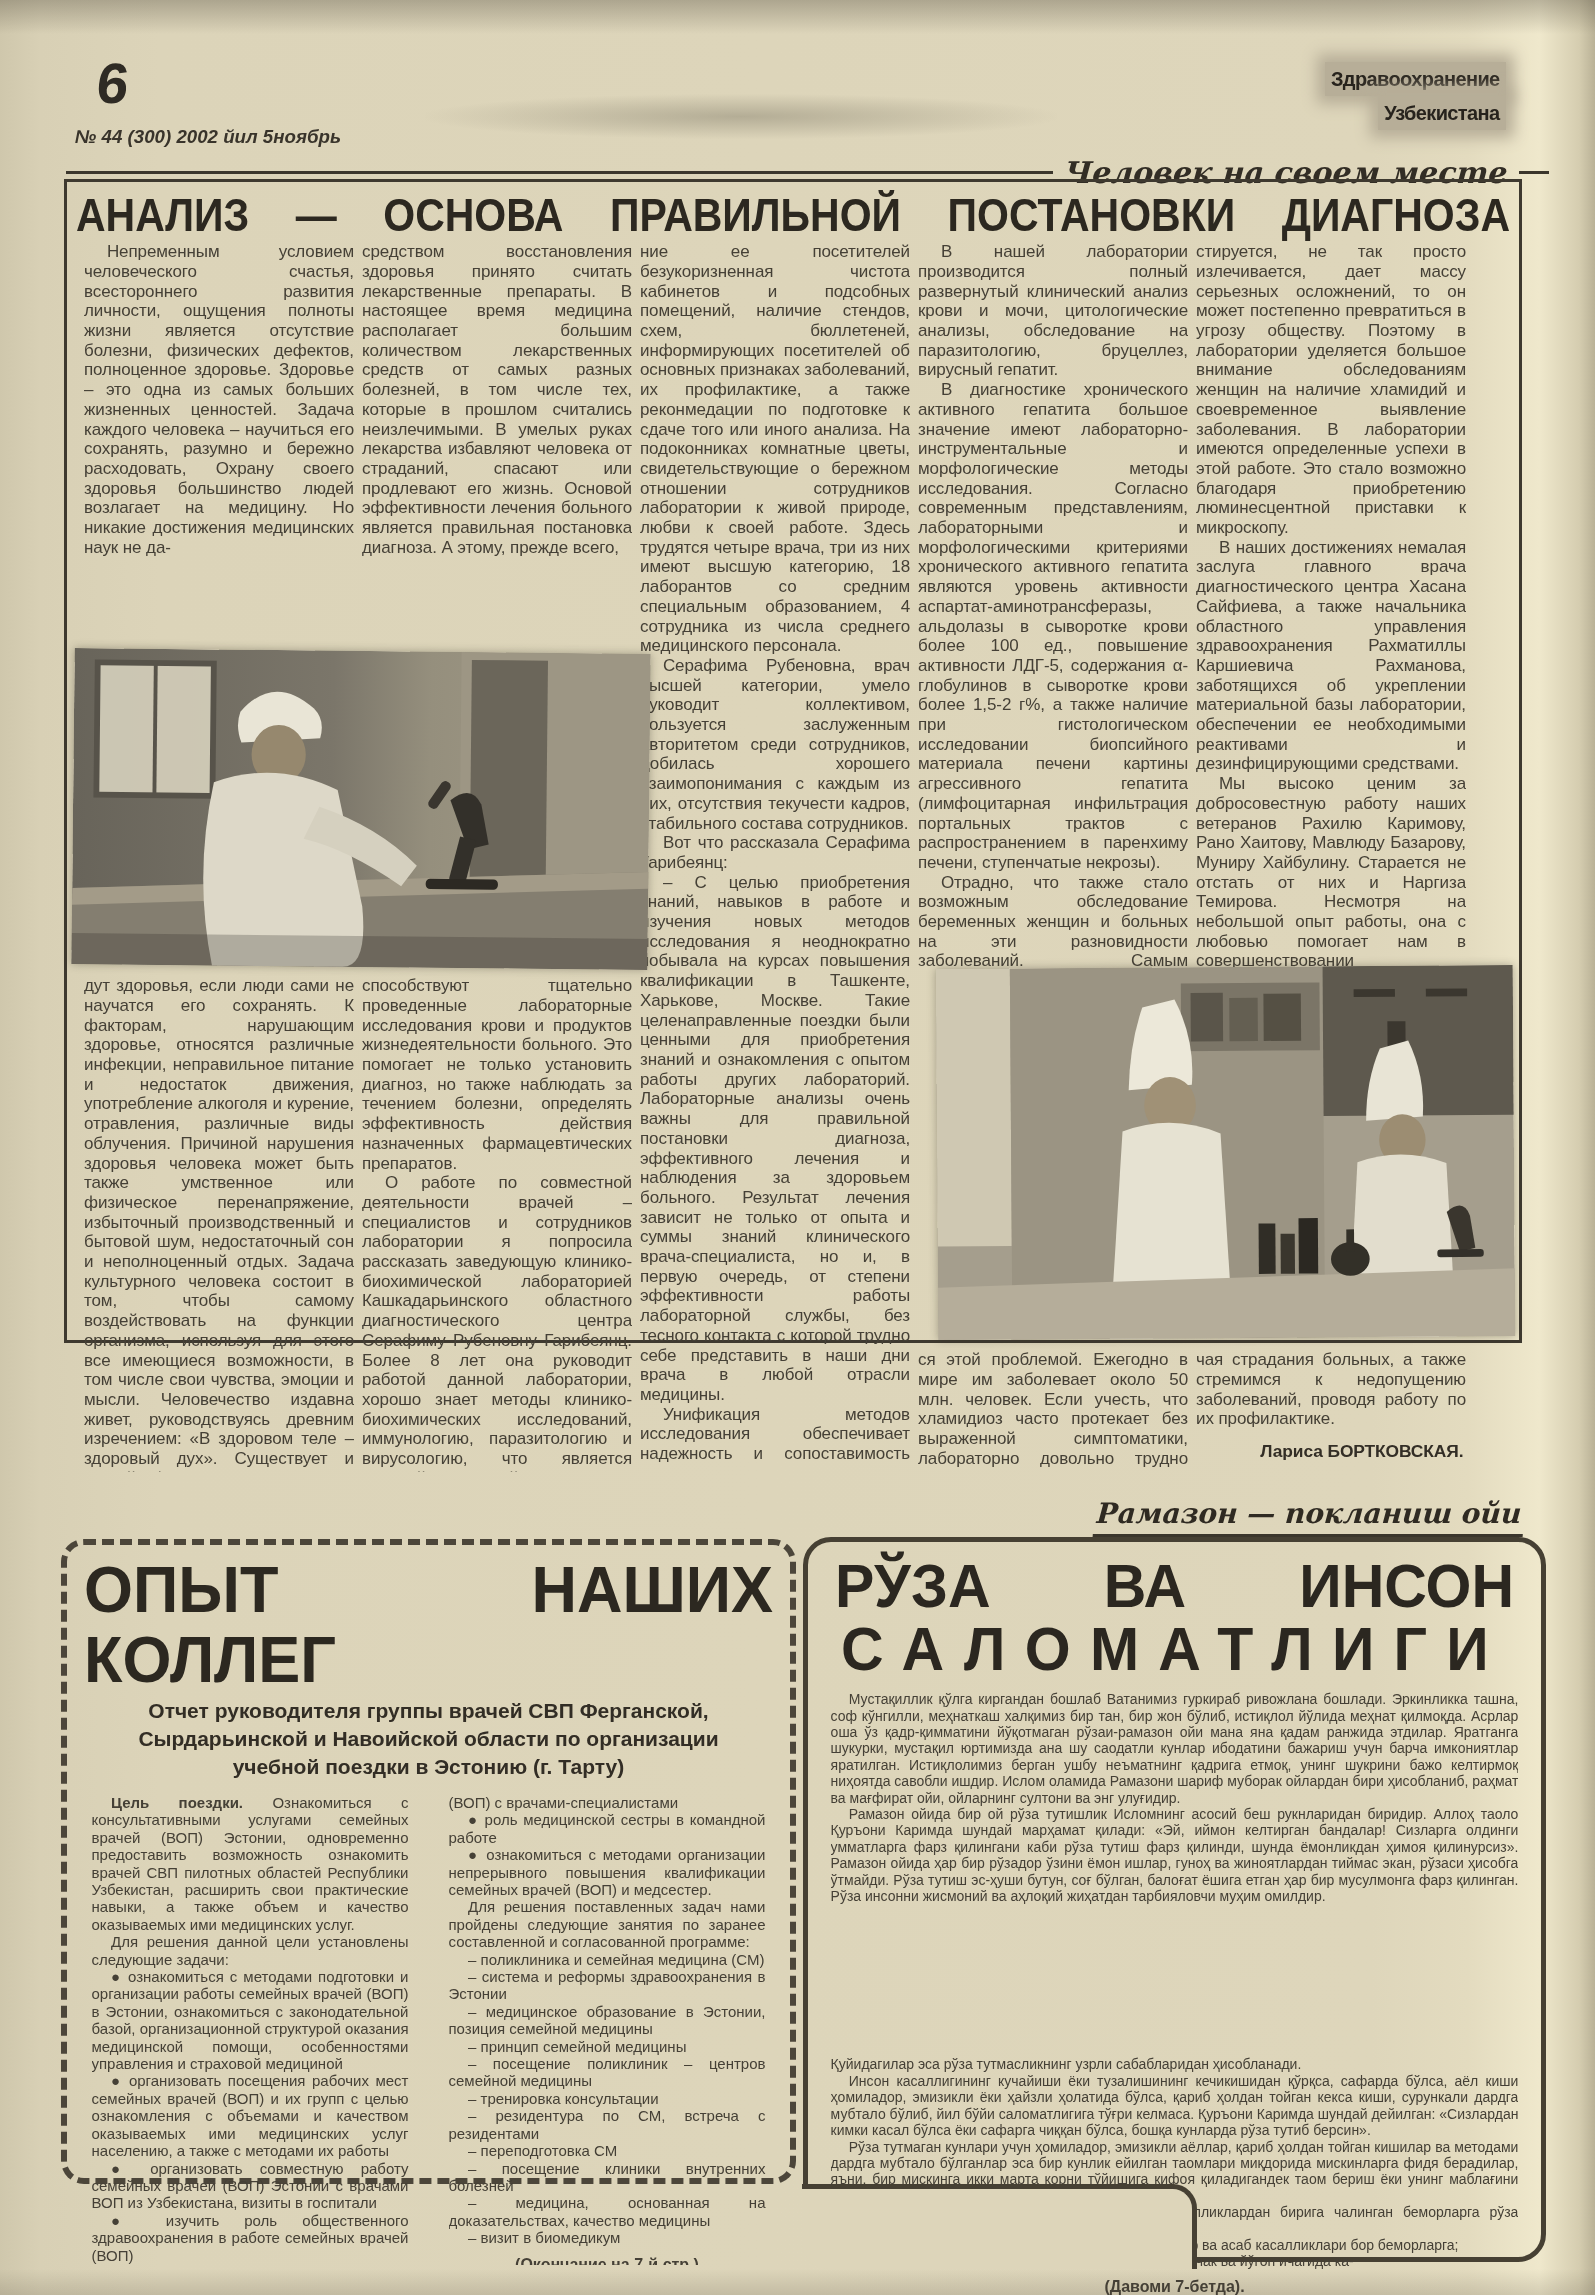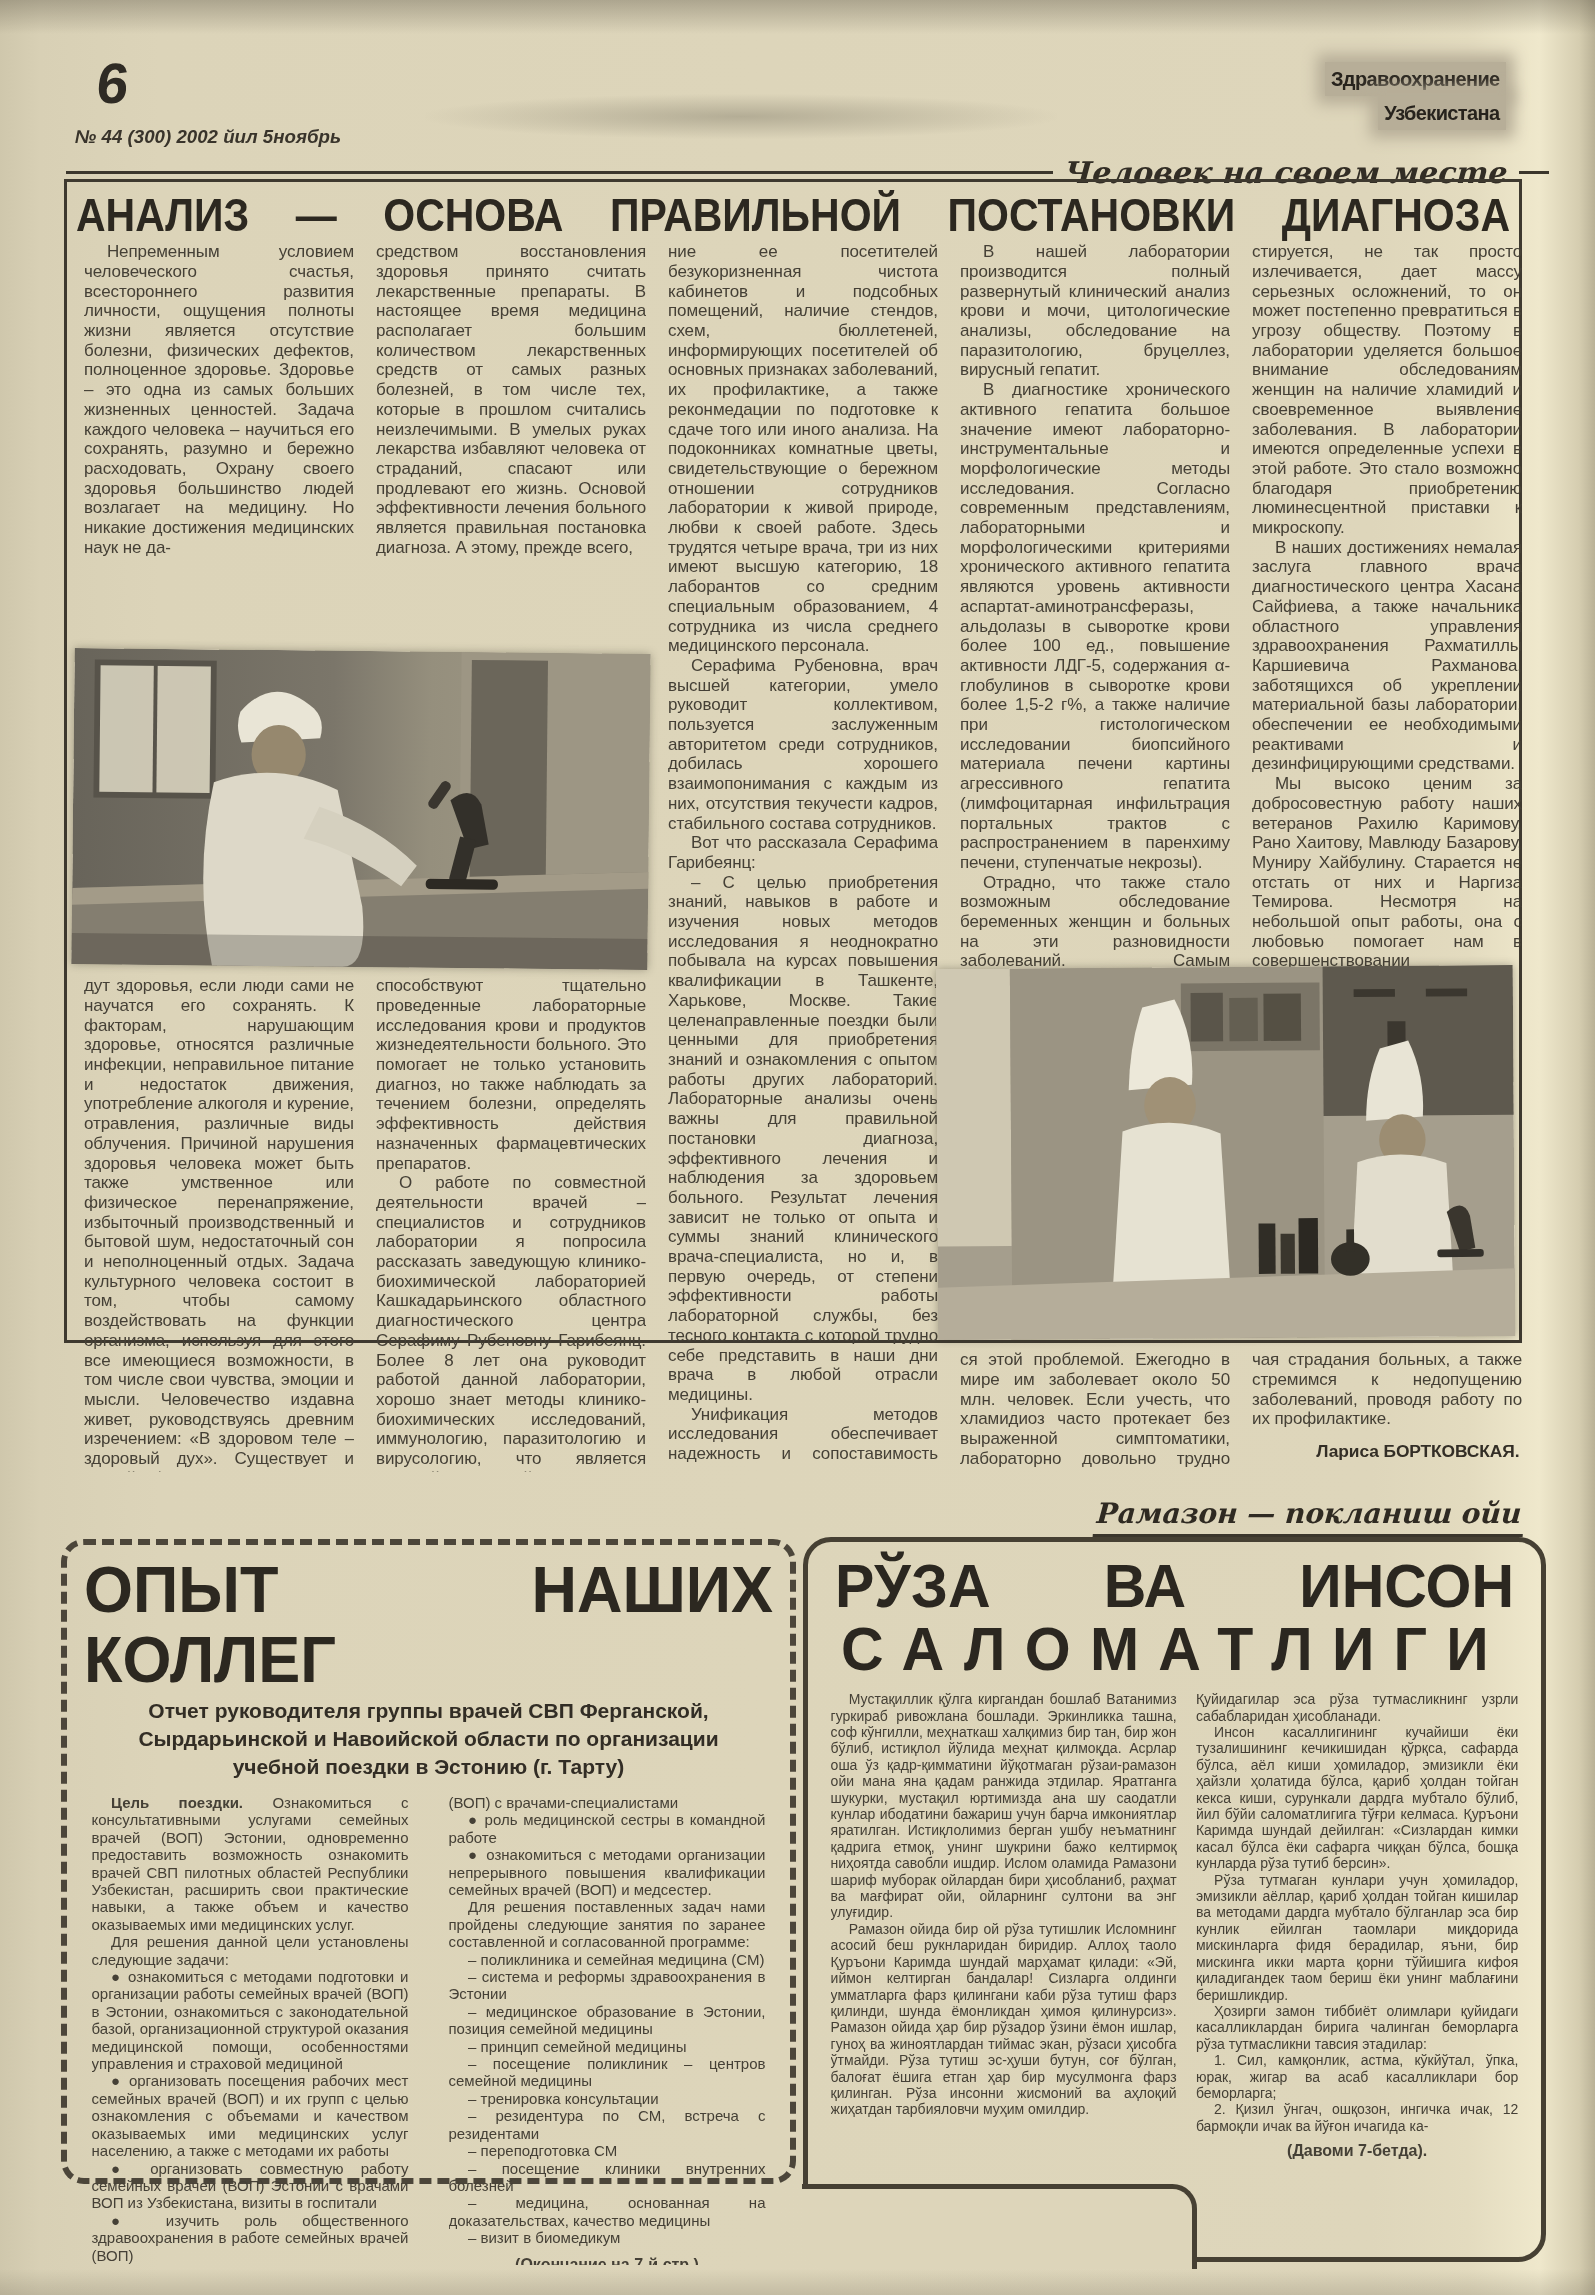--- a/index.html
+++ b/index.html
@@ -23,21 +23,21 @@
   .rline{flex:1;height:3.2px;background:#3b362c;}
   .rline.short{flex:0 0 30px;}
   .rubric{font-family:"DejaVu Serif",serif;font-style:italic;font-weight:700;font-size:30px;
     color:#322d25;white-space:nowrap;transform:skewX(-4deg);}
 
   
   .main-box{position:absolute;left:64px;top:179px;width:1458px;height:1164px;
     border:3.2px solid #3e392f;padding-top:3.9px;box-sizing:border-box;}
   .main-box h1{margin:3.9px 9px 6.4px;font-size:41px;line-height:46px;font-weight:800;color:#2c2820;
     letter-spacing:0px;text-align:justify;text-align-last:justify;transform:scaleY(1.12);transform-origin:center top;}
-  .mcols{display:flex;gap:22px;padding:0 17px;font-size:17px;line-height:19.7px;
+  .mcols{display:flex;gap:8px;padding:0 17px;font-size:17px;line-height:19.7px;
     letter-spacing:-0.1px;text-align:justify;}
   .mcol{flex:0 0 270px;width:270px;}
   .tb{overflow:hidden;}
   .tb p{margin:0;text-indent:1.35em;text-align:justify;}
   .cont > p:first-child{text-indent:0;}
   .h640{height:413px;} .h770{height:496px;} .h1905{height:1228px;}
   .h1128{height:727px;} .h192{height:124px;} .h130{height:84px;}
   .g1{height:321px;} .g2{height:381px;}
   .author{margin-top:7.7px;text-align:right;font-weight:700;font-size:17.4px;padding-right:2.6px;color:#332e26;}
 
@@ -60,21 +60,21 @@
 
   
   .uz-box{position:absolute;left:803px;top:1537px;width:743px;height:725px;box-sizing:border-box;
     border:5.8px solid #464033;border-radius:28px;padding-top:10.3px;}
   .uz-rubric{position:absolute;top:-45px;right:17px;font-family:"DejaVu Serif",serif;font-style:italic;
     font-weight:700;font-size:28px;color:#2f2a22;border-bottom:3.2px solid #3b362c;padding:0 2.6px 3.9px;transform:skewX(-4deg);}
   .uz-h{margin:2.6px 27px 10.3px;}
   .uz-h span{display:block;font-size:59px;line-height:63px;font-weight:800;color:#2b2720;
     text-align:justify;text-align-last:justify;transform:scaleY(1.05);}
   .uz-h span.ls{letter-spacing:19.3px;text-align:center;text-align-last:center;}
-  .ucols{display:flex;gap:19.3px;padding:0 22.6px;font-size:14px;line-height:16.4px;}
+  .ucols{display:flex;gap:19.3px;padding:0 22.6px;font-size:14px;line-height:16.4px;flex-direction:column;}
   .ucol p{margin:0;text-indent:1.3em;text-align:justify;}
   .u1{flex:0 0 346px;height:493px;overflow:hidden;}
   .u2{flex:1;height:556px;overflow:hidden;}
   .uz-notch{position:absolute;left:-5.8px;top:642px;width:395px;height:85px;background:#ddd5ba;
     border-top:5.8px solid #464033;border-right:5.8px solid #464033;
     border-top-right-radius:24.5px;border-bottom-left-radius:26px;box-sizing:border-box;}
 </style>
 </head>
 <body>
 

